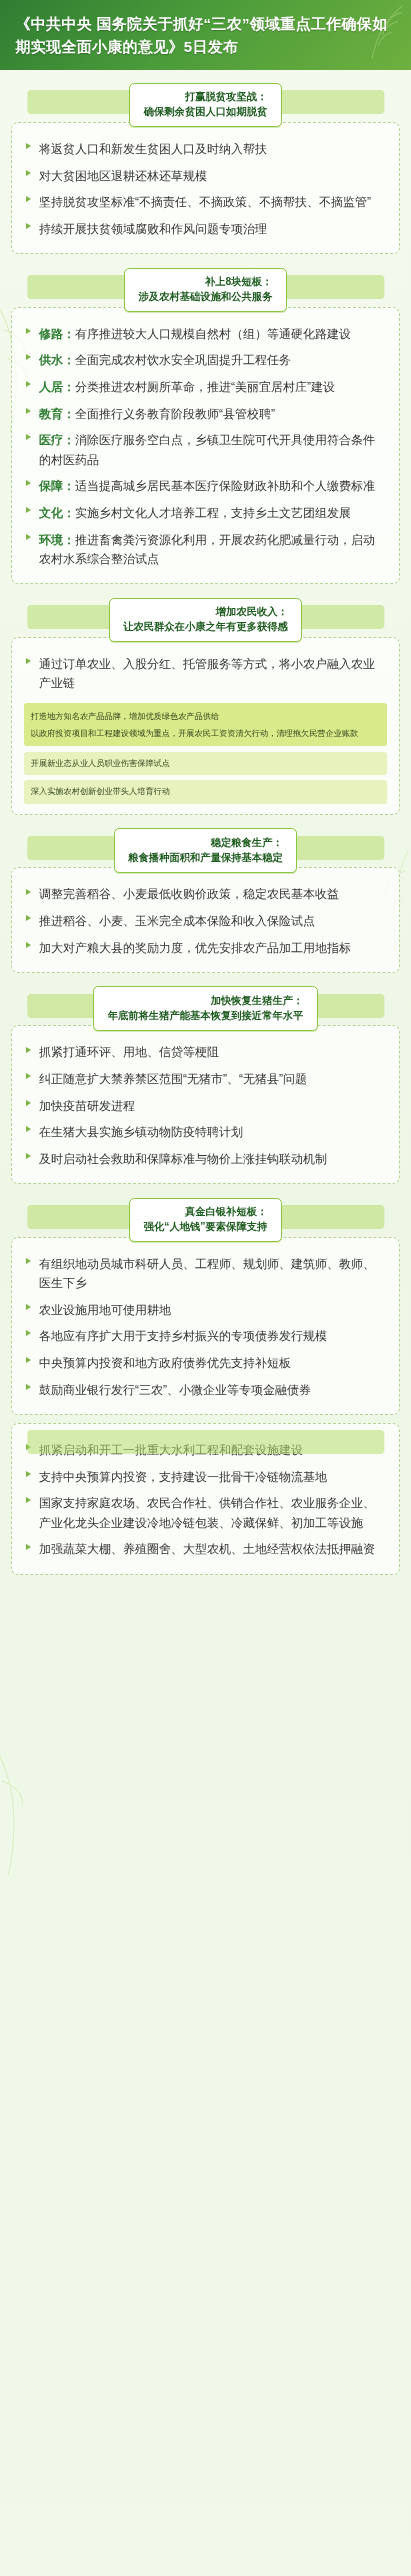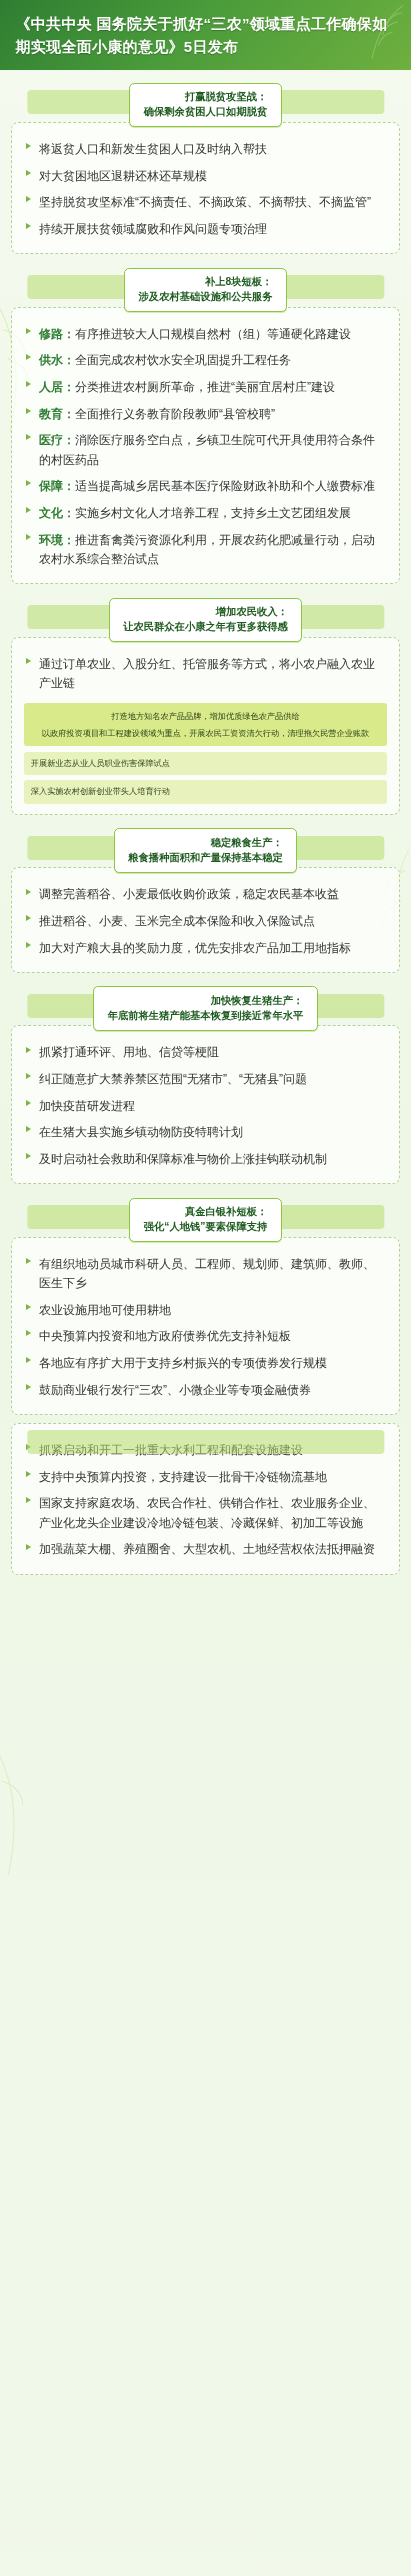--- a/index.html
+++ b/index.html
@@ -111,21 +111,21 @@
   
   .hl-block {
     margin: 6.2px 0 0 0;
     padding: 6.2px 7.2px;
     background: #d9ea8a;
     border-radius: 3.1px;
     font-size: 8.2px;
     line-height: 1.62;
     color: #30431a;
   }
-  .hl-block p { margin: 0 0 4.1px 0; text-align: center; }
+  .hl-block p { margin: 0 0 4.1px 0; }
   .hl-block p:last-child { margin-bottom: 0; }
   .hl-line {
     margin: 5.2px 0 0 0;
     padding: 5.2px 7.2px;
     background: #e8f2bd;
     border-radius: 3.1px;
     font-size: 8.2px;
     line-height: 1.6;
     color: #30431a;
   }
@@ -282,22 +282,22 @@
   <div class="section">
     <div class="ribbon"></div>
     <div class="sec-title">
       <span class="t1">真金白银补短板：</span>
       <span class="t2">强化“人地钱”要素保障支持</span>
     </div>
     <div class="sec-body">
       <ul class="items">
         <li><span class="bullet"></span><span>有组织地动员城市科研人员、工程师、规划师、建筑师、教师、医生下乡</span></li>
         <li><span class="bullet"></span><span>农业设施用地可使用耕地</span></li>
+        <li><span class="bullet"></span><span>各地应有序扩大用于支持乡村振兴的专项债券发行规模</span></li>
         <li><span class="bullet"></span><span>中央预算内投资和地方政府债券优先支持补短板</span></li>
-        <li><span class="bullet"></span><span>各地应有序扩大用于支持乡村振兴的专项债券发行规模</span></li>
         <li><span class="bullet"></span><span>鼓励商业银行发行“三农”、小微企业等专项金融债券</span></li>
       </ul>
     </div>
   </div>
 
   <div class="section">
     <div class="ribbon"></div>
     <div class="sec-body">
       <ul class="items">
         <li><span class="bullet"></span><span>抓紧启动和开工一批重大水利工程和配套设施建设</span></li>

